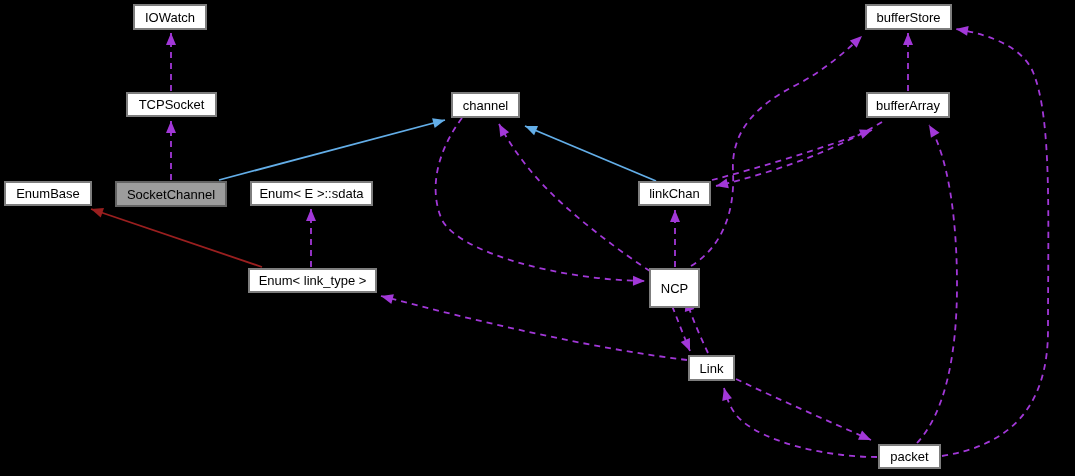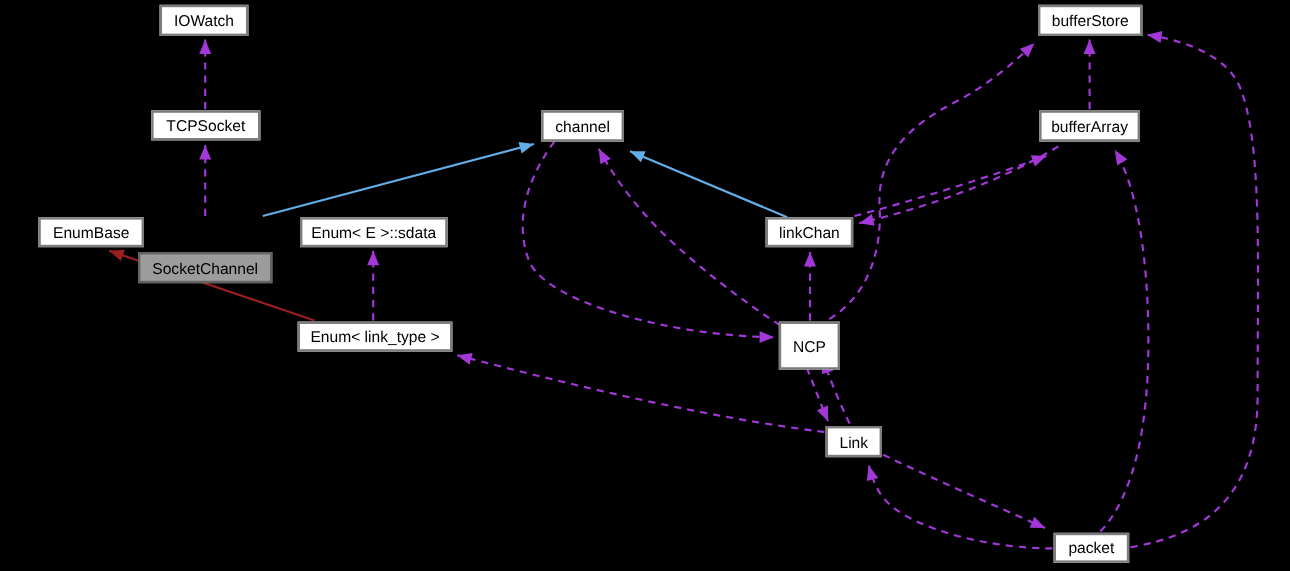--- a/index.html
+++ b/index.html
@@ -19,21 +19,20 @@
     color:var(--node-text,#000);
     font-size:13px;
     line-height:1;
     display:flex;align-items:center;justify-content:center;
     white-space:nowrap;
     z-index:2;
   }
   .node.selected{
     background:var(--sel-bg,#9c9c9c);
     border-color:var(--sel-border,#636363);
-    margin-top:29px;
   }
   .e-usage{
     fill:none;
     stroke:var(--usage,#a238d8);
     stroke-width:1.8;
     stroke-dasharray:6 5;
   }
   .e-inherit{
     fill:none;
     stroke:var(--inherit,#63aee8);
@@ -86,21 +85,21 @@
 
     <path class="e-inherit" d="M219,180 L445,120" marker-end="url(#ah-inherit)"></path>
     <path class="e-inherit" d="M656,181 L525,126" marker-end="url(#ah-inherit)"></path>
 
     <path class="e-priv" d="M262,267 L91,209" marker-end="url(#ah-priv)"></path>
   </svg>
 
   <div class="node" style="left: 133px; top: 4px; width: 74px; height: 26px;">IOWatch</div>
   <div class="node" style="left: 126px; top: 92px; width: 91px; height: 25px;">TCPSocket</div>
   <div class="node selected" style="left: 115px; top: 181px; width: 112px; height: 26px;">SocketChannel</div>
-  <div class="node" style="left: 4px; top: 181px; width: 88px; height: 25px; margin-left: 28px;">EnumBase</div>
+  <div class="node" style="left: 4px; top: 181px; width: 88px; height: 25px;">EnumBase</div>
   <div class="node" style="left: 250px; top: 181px; width: 123px; height: 25px; text-align: right;">Enum&lt; E &gt;::sdata</div>
   <div class="node" style="left: 248px; top: 268px; width: 129px; height: 25px;">Enum&lt; link_type &gt;</div>
   <div class="node" style="left: 451px; top: 92px; width: 69px; height: 26px;">channel</div>
   <div class="node" style="left: 638px; top: 181px; width: 73px; height: 25px;">linkChan</div>
   <div class="node" style="left: 649px; top: 268px; width: 51px; height: 40px;">NCP</div>
   <div class="node" style="left: 688px; top: 355px; width: 47px; height: 26px;">Link</div>
   <div class="node" style="left: 866px; top: 92px; width: 84px; height: 26px;">bufferArray</div>
   <div class="node" style="left: 865px; top: 4px; width: 87px; height: 26px;">bufferStore</div>
   <div class="node" style="left: 878px; top: 444px; width: 63px; height: 25px;">packet</div>
 

